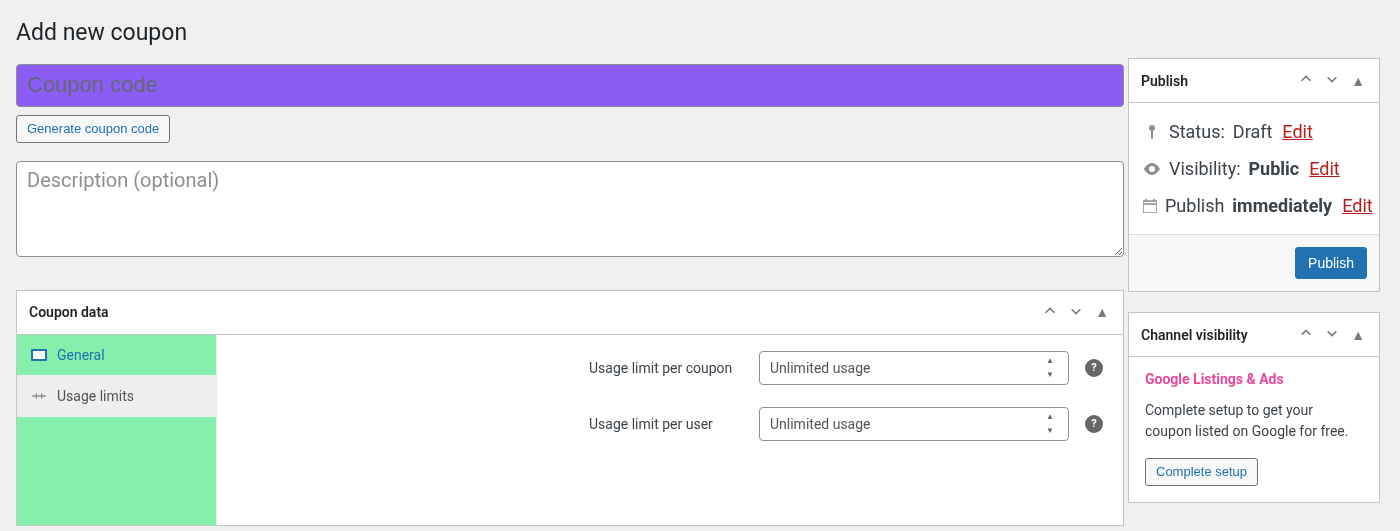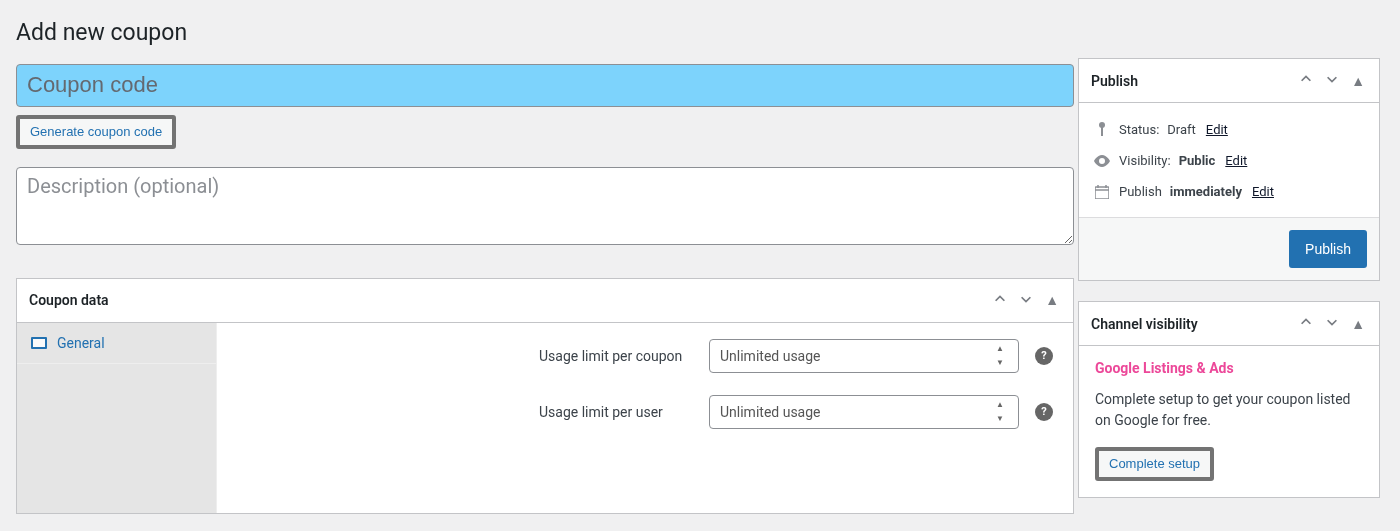--- a/index.html
+++ b/index.html
@@ -6,69 +6,69 @@
   html, body {
     width: 1400px;
     height: 531px;
     font-family: -apple-system, BlinkMacSystemFont, "Segoe UI", Roboto, Helvetica, Arial, sans-serif;
     font-size: 13px;
     color: #3c434a;
     background: #f0f0f1;
   }
   .wrap { padding: 10px 20px 20px 16px; display: flex; gap: 4px; }
   .main { flex: 1; }
-  .side { width: 302px; flex-shrink: 0; }
+  .side { width: 252px; flex-shrink: 0; }
 
   h1 {
     font-size: 23px;
     font-weight: 400;
     color: #1d2327;
     margin: 0 0 14px 0;
     padding: 9px 0 4px 0;
   }
 
   .title-input {
     width: 100%;
     font-size: 22px;
     line-height: 1.3;
     padding: 6px 10px;
     border: 1px solid #8c8f94;
     border-radius: 4px;
-    background: #7dd3fc;
+    background: #8b5cf6;
     color: #2c3338;
   }
   .title-input::placeholder { color: #646970; }
 
   .btn {
     display: inline-block;
     font-size: 13px;
     line-height: 2;
     padding: 0 10px;
-    border: 4px solid #737373;
+    border: 1px solid #737373;
     border-radius: 3px;
     background: #f6f7f7;
     color: #2271b1;
     cursor: pointer;
     margin-top: 8px;
   }
   .btn-primary {
     background: #2271b1;
     border-color: #2271b1;
     color: #fff;
     float: right;
     margin: 0;
     padding: 0 12px;
     line-height: 2.15;
     font-size: 14px;
     min-height: 32px;
   }
 
   .desc-area {
     width: 100%;
-    height: 78px;
+    height: 96px;
     margin-top: 18px;
     border: 1px solid #8c8f94;
     border-radius: 4px;
     padding: 6px 10px;
     font-size: 20px;
     font-family: inherit;
     resize: vertical;
     background: #fff;
   }
   .desc-area::placeholder { color: #8c8f94; }
@@ -95,21 +95,21 @@
     color: #1d2327;
   }
   .handle-actions { display: flex; gap: 8px; align-items: center; }
   .handle-actions span { cursor: pointer; color: #787c82; font-size: 14px; padding: 2px;}
 
   
   .panel-wrap { display: flex; min-height: 190px; }
   .panel-tabs {
     width: 200px;
     flex-shrink: 0;
-    background: #e5e5e5;
+    background: #86efac;
     border-right: 1px solid #eee;
   }
   .panel-tabs li {
     list-style: none;
     border-bottom: 1px solid #eee;
   }
   .panel-tabs a {
     display: flex;
     align-items: center;
     gap: 10px;
@@ -149,24 +149,24 @@
   }
   .help-icon {
     width: 18px; height: 18px; border-radius: 50%;
     background: #666; color: #fff;
     display: inline-flex; align-items: center; justify-content: center;
     font-size: 11px; font-weight: bold; margin-left: 16px;
     cursor: help;
   }
 
   
-  .misc-pub { padding: 10px 14px; font-size: 13px; }
+  .misc-pub { padding: 10px 14px; font-size: 18px; }
   .misc-pub .row { display: flex; align-items: center; gap: 8px; padding: 8px 0; }
   .misc-pub .icon { width: 18px; color: #8c8f94; display: inline-flex; align-items: center; justify-content: center; }
-  .misc-pub a { color: #0f172a; margin-left: 2px; }
+  .misc-pub a { color: #b91c1c; margin-left: 2px; }
   .misc-pub b { font-weight: 700; }
   .publishing-actions {
     padding: 12px; border-top: 1px solid #dcdcde;
     display: flex; justify-content: flex-end; background: #f6f7f7;
   }
 
   .channel-body { padding: 12px 16px 16px; font-size: 14px; line-height: 1.5; }
   .channel-body h3 { font-size: 14px; font-weight: 700; margin-bottom: 10px; color: #ec4899; }
   .channel-body p { margin-bottom: 16px; color: #3c434a; }
 </style>
@@ -204,20 +204,32 @@
         <ul class="panel-tabs">
           <li>
             <a>
               <span class="tab-icon">
                 <svg width="16" height="12" viewBox="0 0 16 12">
                     <rect x="0" y="0" width="16" height="12" rx="1" fill="currentColor"></rect>
                     <rect x="2" y="2" width="12" height="8" fill="#fafafa"></rect>
                   </svg>
               </span>
               <span>General</span>
+            </a>
+          </li>
+          <li class="active">
+            <a>
+              <span class="tab-icon">
+                <svg width="14" height="14" viewBox="0 0 16 16" stroke="currentColor" stroke-width="1.5">
+                    <line x1="0" y1="8" x2="16" y2="8"></line>
+                    <line x1="5" y1="5" x2="5" y2="11"></line>
+                    <line x1="11" y1="5" x2="11" y2="11"></line>
+                  </svg>
+              </span>
+              <span>Usage limits</span>
             </a>
           </li>
         </ul>
         <div class="panel-body">
           <div class="form-row">
             <label>Usage limit per coupon</label>
             <div class="num-input">
               <span>Unlimited usage</span>
               <span class="stepper">
                   <span>▲</span>

